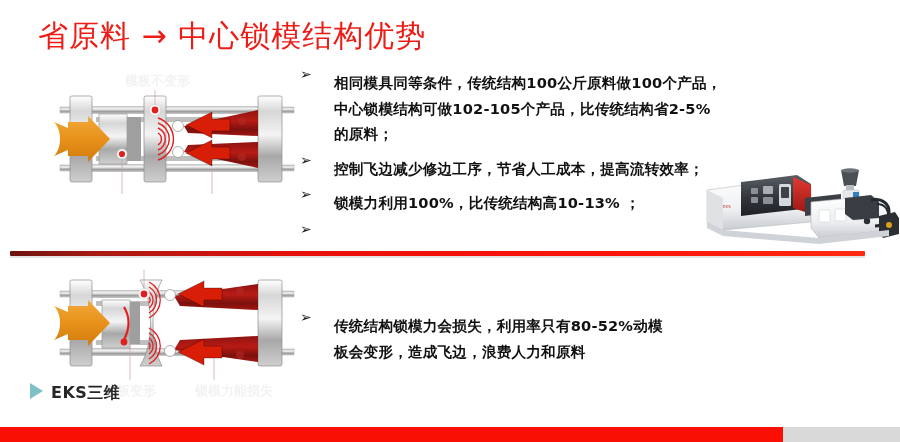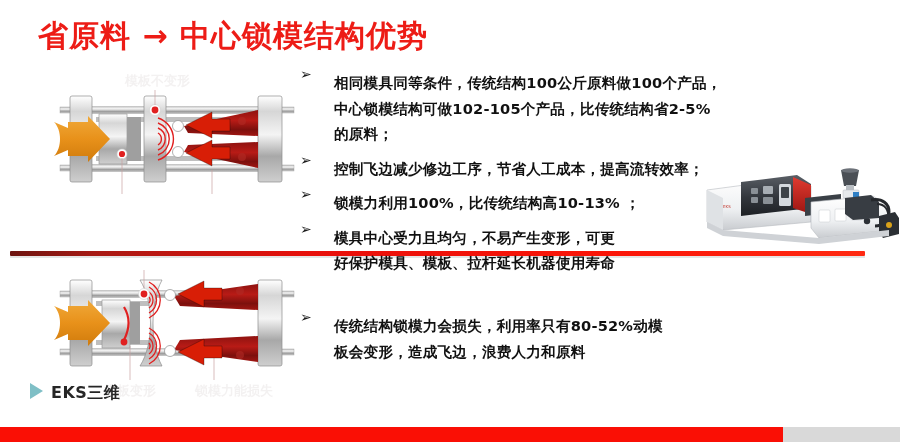--- a/index.html
+++ b/index.html
@@ -8,21 +8,21 @@
     background:#ffffff;
     font-family:"Liberation Sans","DejaVu Sans",sans-serif;
     overflow:hidden;
     position:relative;
   }
   .slide{position:absolute;left:0;top:0;width:900px;height:442px;background:#fff;overflow:hidden;}
 
   
   .title{
     position:absolute;left:38px;top:16px;
-    font-size:30px;font-weight:bold;
+    font-size:30px;font-weight:normal;
     color:#ED1C16;
     letter-spacing:1px;
     white-space:nowrap;
     font-family:"DejaVu Sans","Liberation Sans",sans-serif;
   }
 
   
   .divider{
     position:absolute;left:10px;top:251px;width:855px;height:5px;
     background:linear-gradient(to right,#6d1410 0%,#a81a14 10%,#e8100b 35%,#fb1508 70%,#ff2a12 100%);
@@ -316,22 +316,20 @@
     <div class="bullet-row">
       <div class="bullet-marker">➢</div>
       <div class="bullet-text">控制飞边减少修边工序，节省人工成本，提高流转效率；</div>
     </div>
     <div class="bullet-row">
       <div class="bullet-marker">➢</div>
       <div class="bullet-text">锁模力利用100%，比传统结构高10-13% ；</div>
     </div>
     <div class="bullet-row">
       <div class="bullet-marker">➢</div>
-      <div class="bullet-text">模具中心受力且均匀，不易产生变形，可更
-好保护模具、模板、拉杆延长机器使用寿命</div>
     </div>
   </div>
 
   <div class="bullets" id="bullets-bottom">
     <div class="bullet-row">
       <div class="bullet-marker">➢</div>
       <div class="bullet-text">传统结构锁模力会损失，利用率只有80-52%动模
 板会变形，造成飞边，浪费人力和原料</div>
     </div>
   </div>

